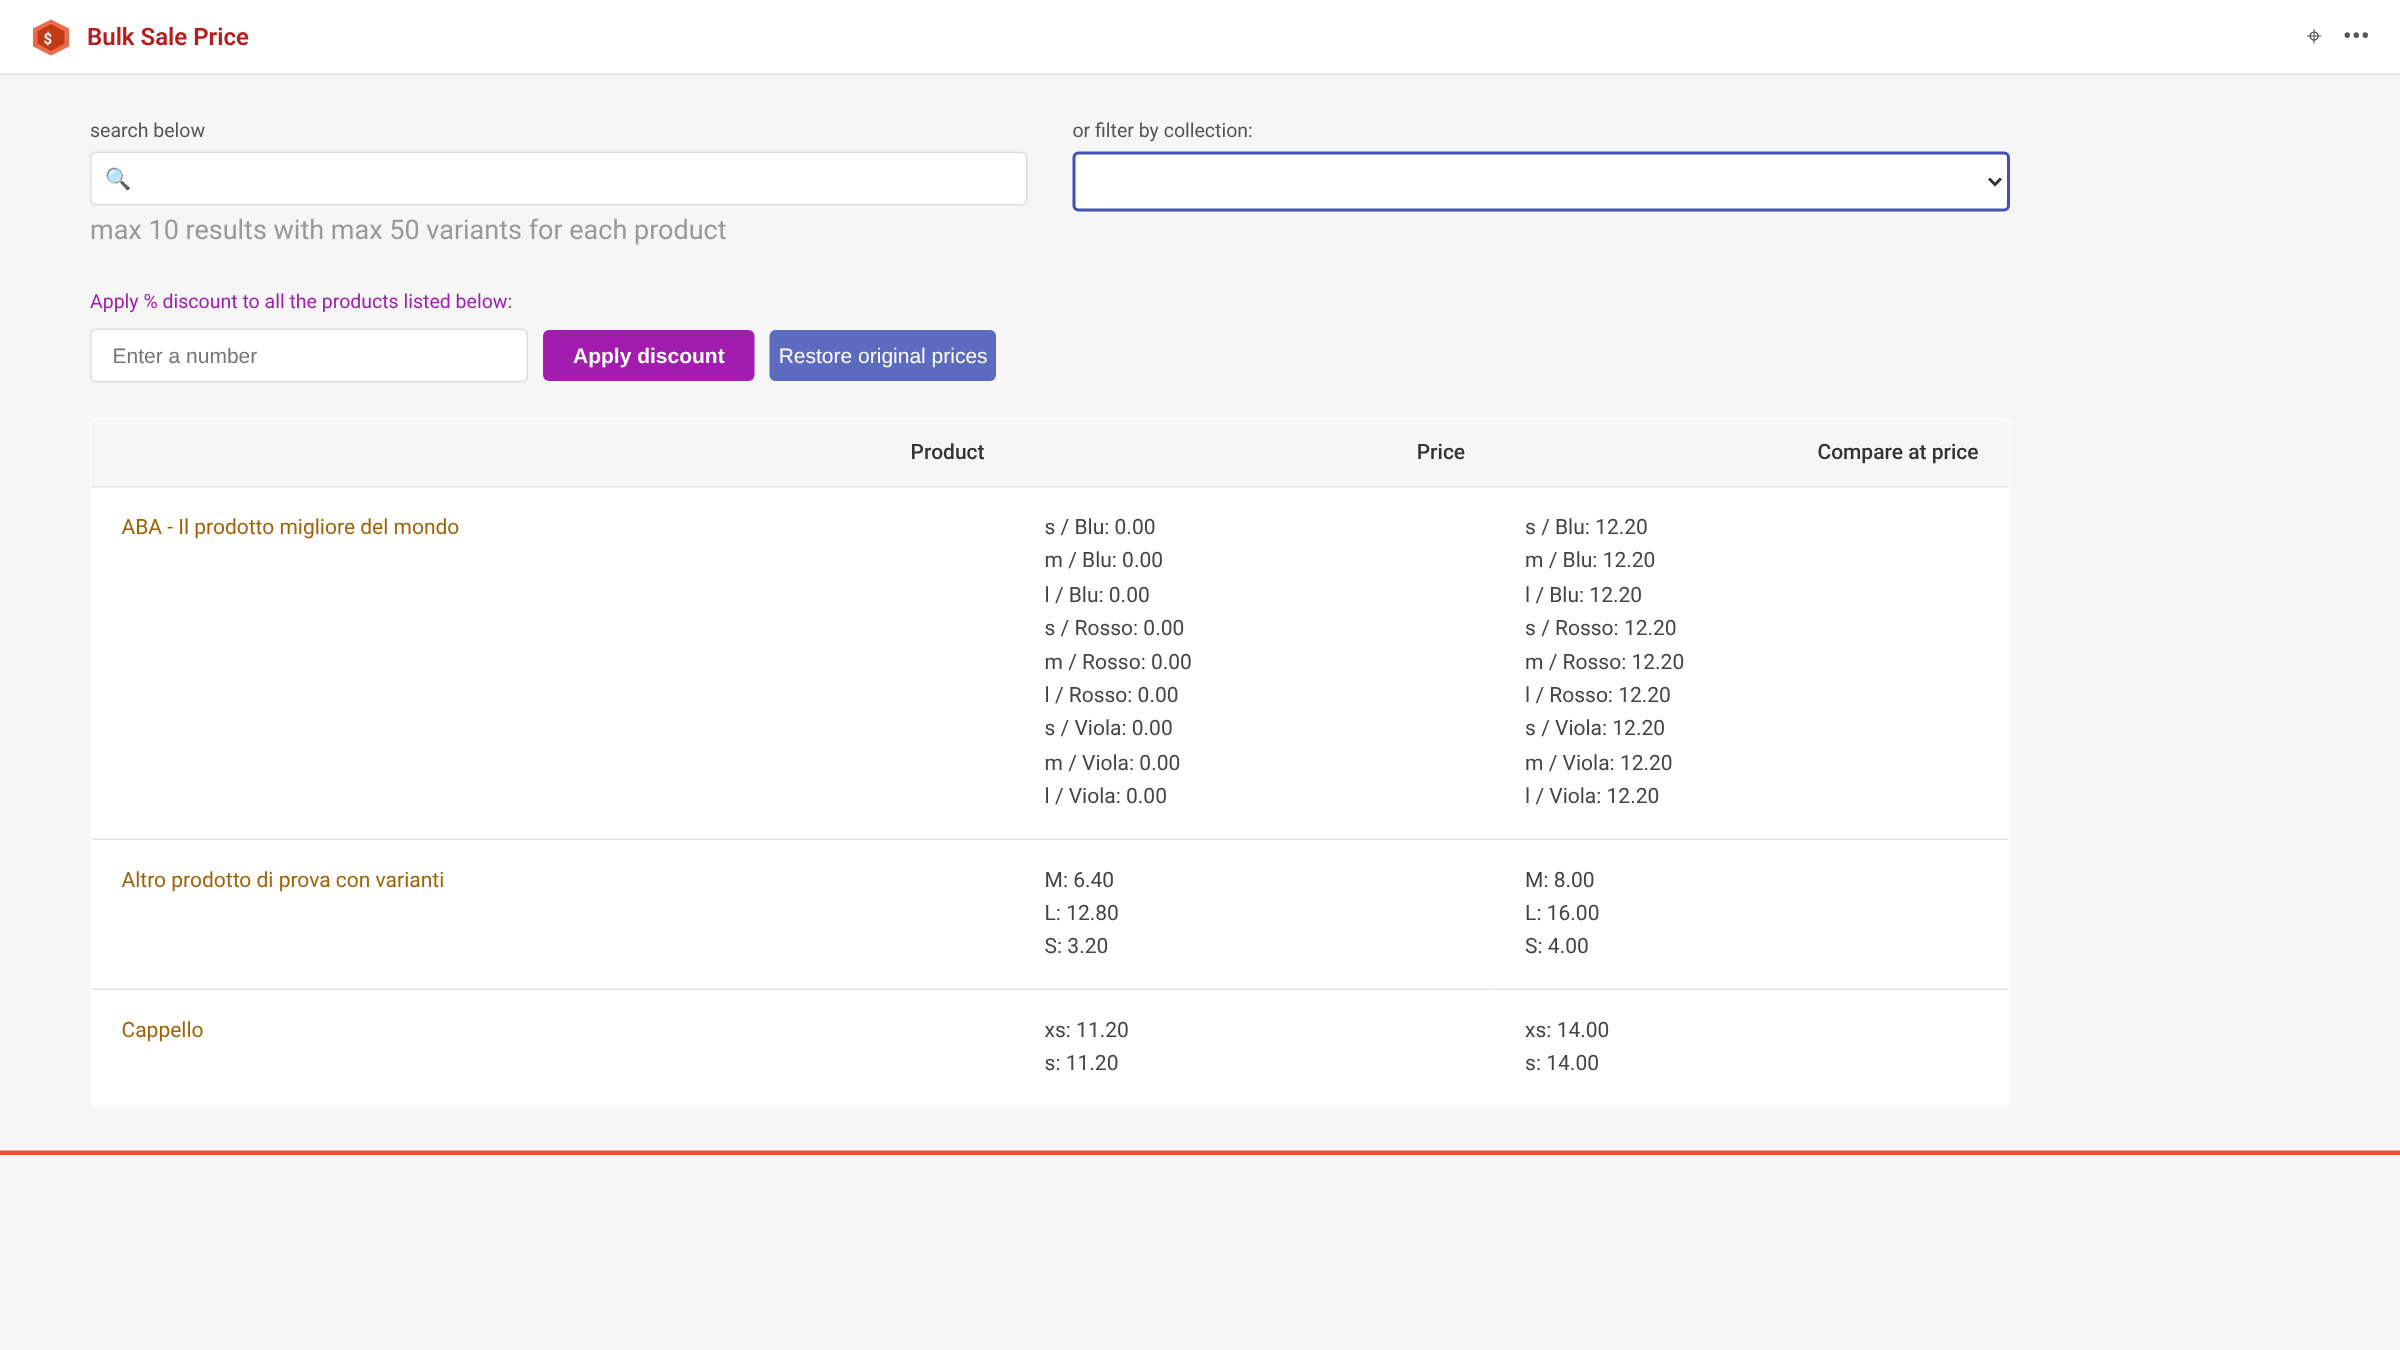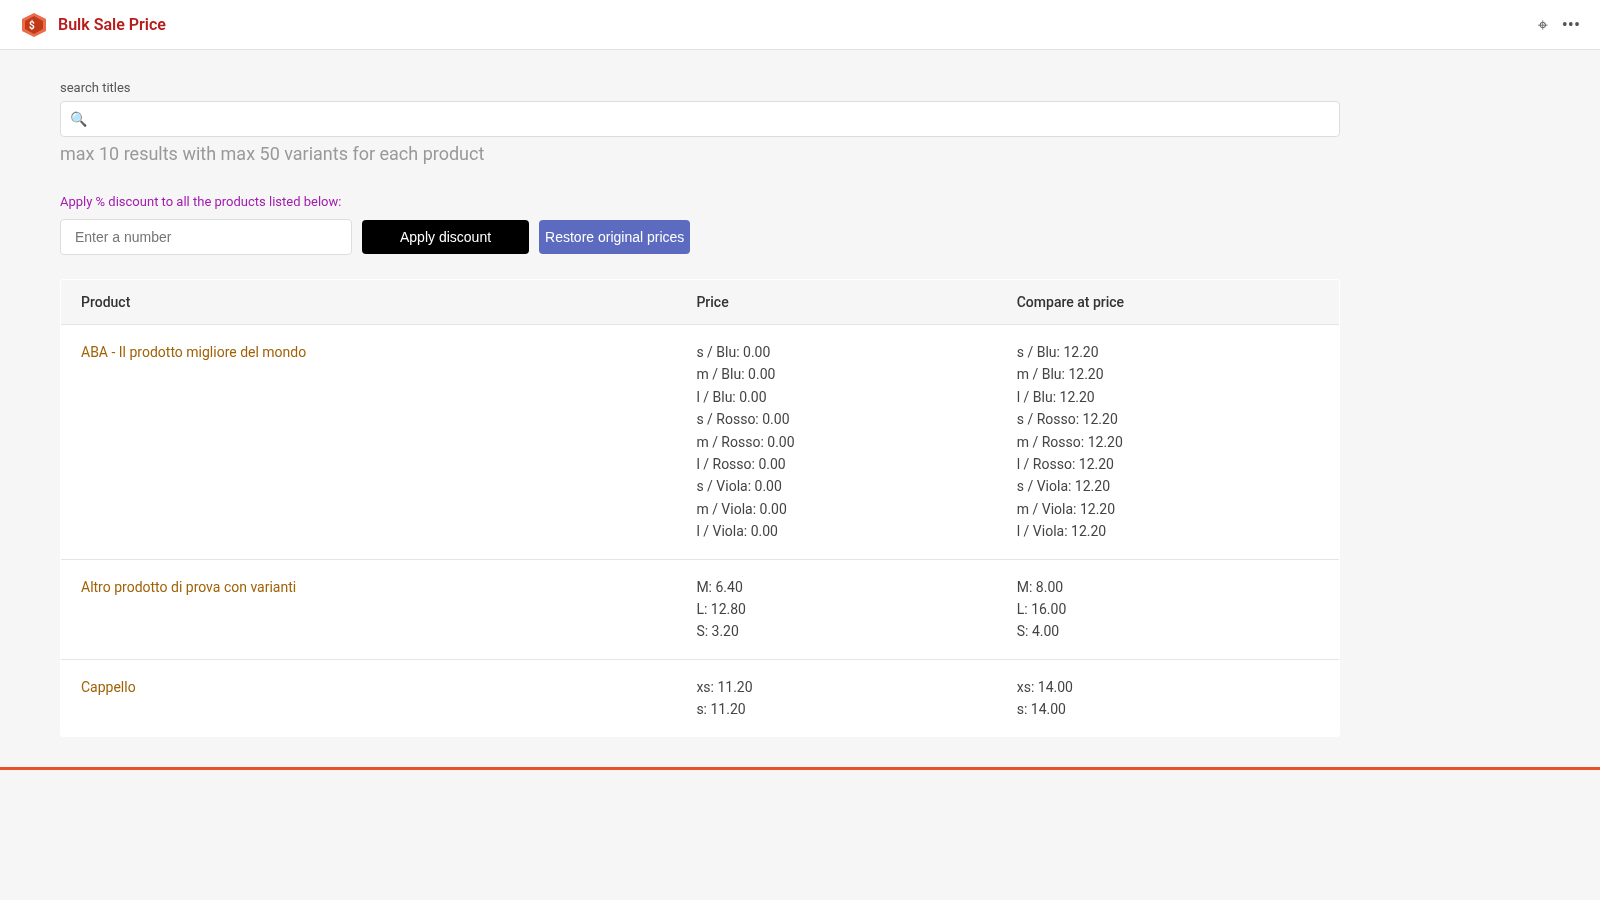--- a/index.html
+++ b/index.html
@@ -148,28 +148,28 @@
       border: 1px solid #ddd;
       border-radius: 4px;
       font-size: 14px;
       color: #aaa;
       background: #fff;
       width: 292px;
       outline: none;
     }
 
     .btn-apply {
-      background: #000000;
+      background: #a21caf;
       color: #fff;
       border: none;
-      padding: 9px 38px;
+      padding: 9px 20px;
       border-radius: 4px;
       font-size: 14px;
       cursor: pointer;
-      font-weight: 400;
+      font-weight: 700;
     }
 
     .btn-restore {
       background: #5c6bc0;
       color: #fff;
       border: none;
       padding: 9px 6px;
       border-radius: 4px;
       font-size: 14px;
       cursor: pointer;
@@ -183,21 +183,21 @@
       border-radius: 4px;
       overflow: hidden;
       border: 1px solid #e5e5e5;
     }
 
     .products-table thead tr {
       background: #f6f6f7;
     }
 
     .products-table thead th {
-      text-align: left;
+      text-align: right;
       padding: 14px 20px;
       font-size: 14px;
       font-weight: 500;
       color: #333;
       border-bottom: 1px solid #e5e5e5;
     }
 
     .products-table tbody tr {
       border-bottom: 1px solid #e5e5e5;
     }
@@ -246,26 +246,32 @@
   <div class="app-header-right">
     <span class="header-icon">⌖</span>
     <span class="header-icon">•••</span>
   </div>
 </div>
 
 <div class="main-content">
 
   <div class="search-row">
     <div class="search-left">
-      <label class="field-label">search titles</label>
+      <label class="field-label">search below</label>
       <div class="search-input-wrapper">
         <span class="search-icon">🔍</span>
         <input type="text" class="search-input" placeholder="" style="">
       </div>
       <div class="search-hint">max 10 results with max 50 variants for each product</div>
+    </div>
+    <div class="search-right">
+      <label class="field-label">or filter by collection:</label>
+      <select class="collection-select">
+        <option value=""></option>
+      </select>
     </div>
   </div>
 
   <div class="discount-section">
     <label class="discount-label">Apply % discount to all the products listed below:</label>
     <div class="discount-controls">
       <input type="number" class="discount-input" placeholder="Enter a number" style="">
       <button class="btn-apply">Apply discount</button>
       <button class="btn-restore">Restore original prices</button>
     </div>

